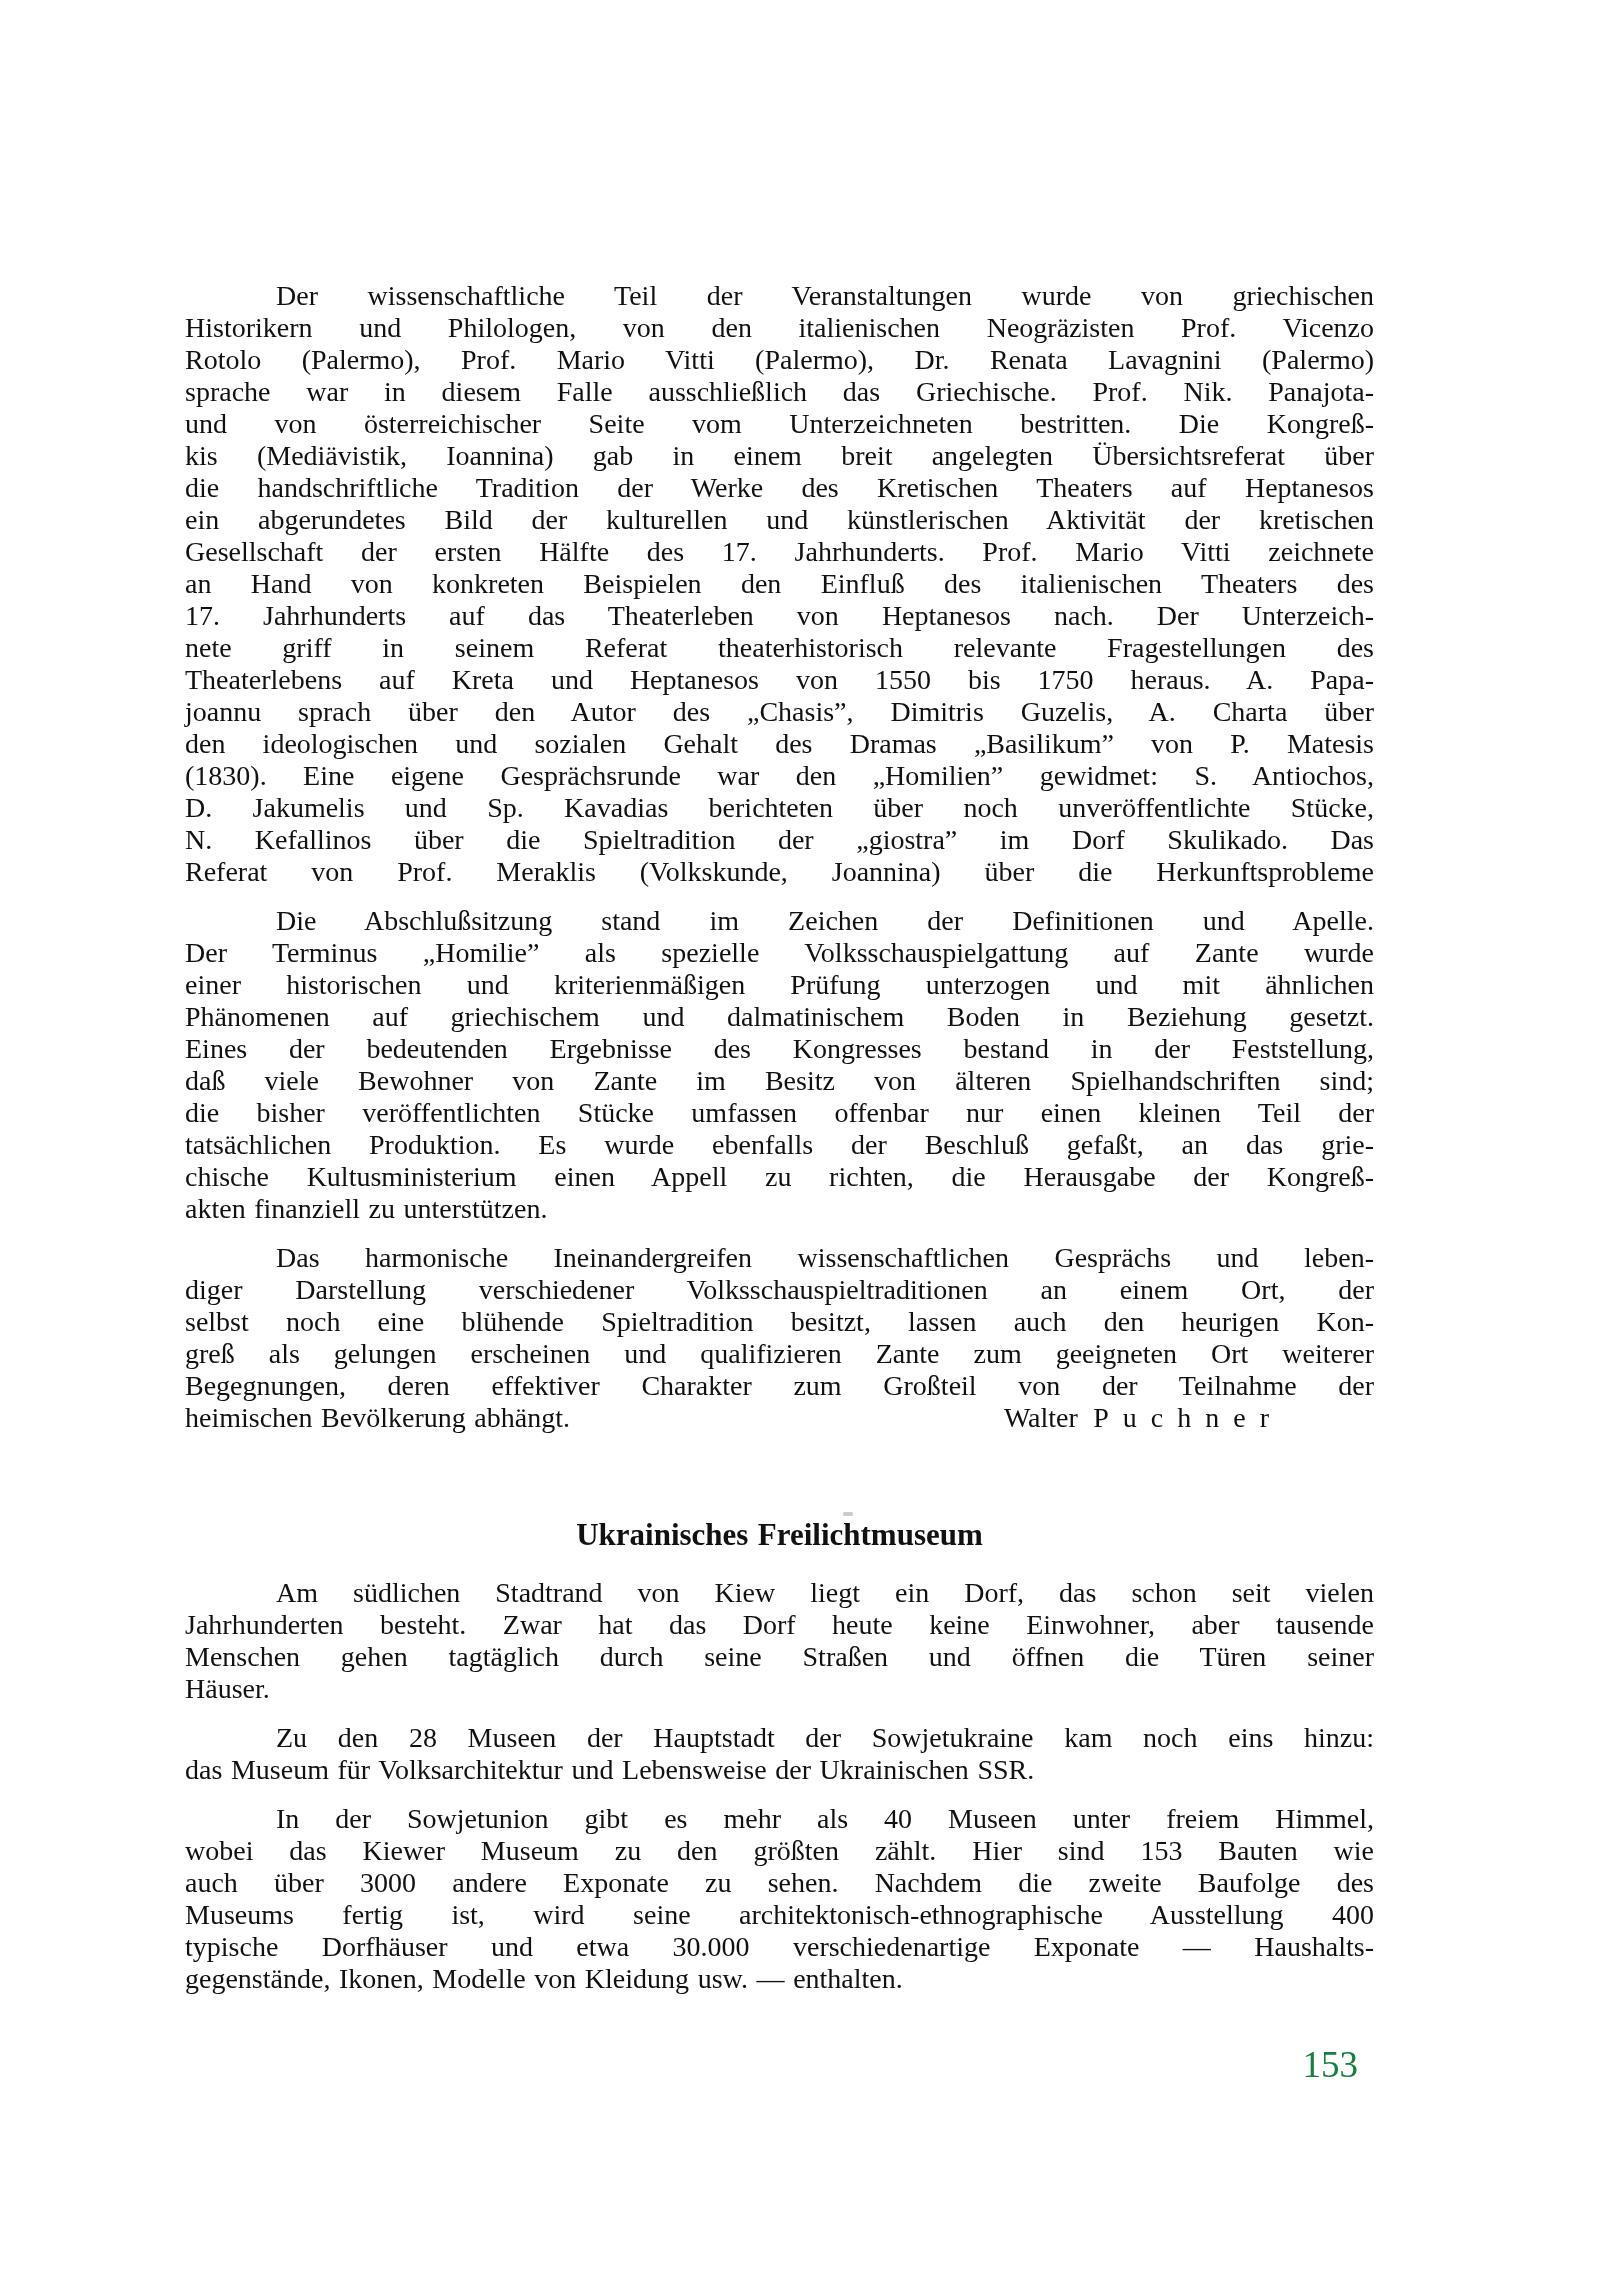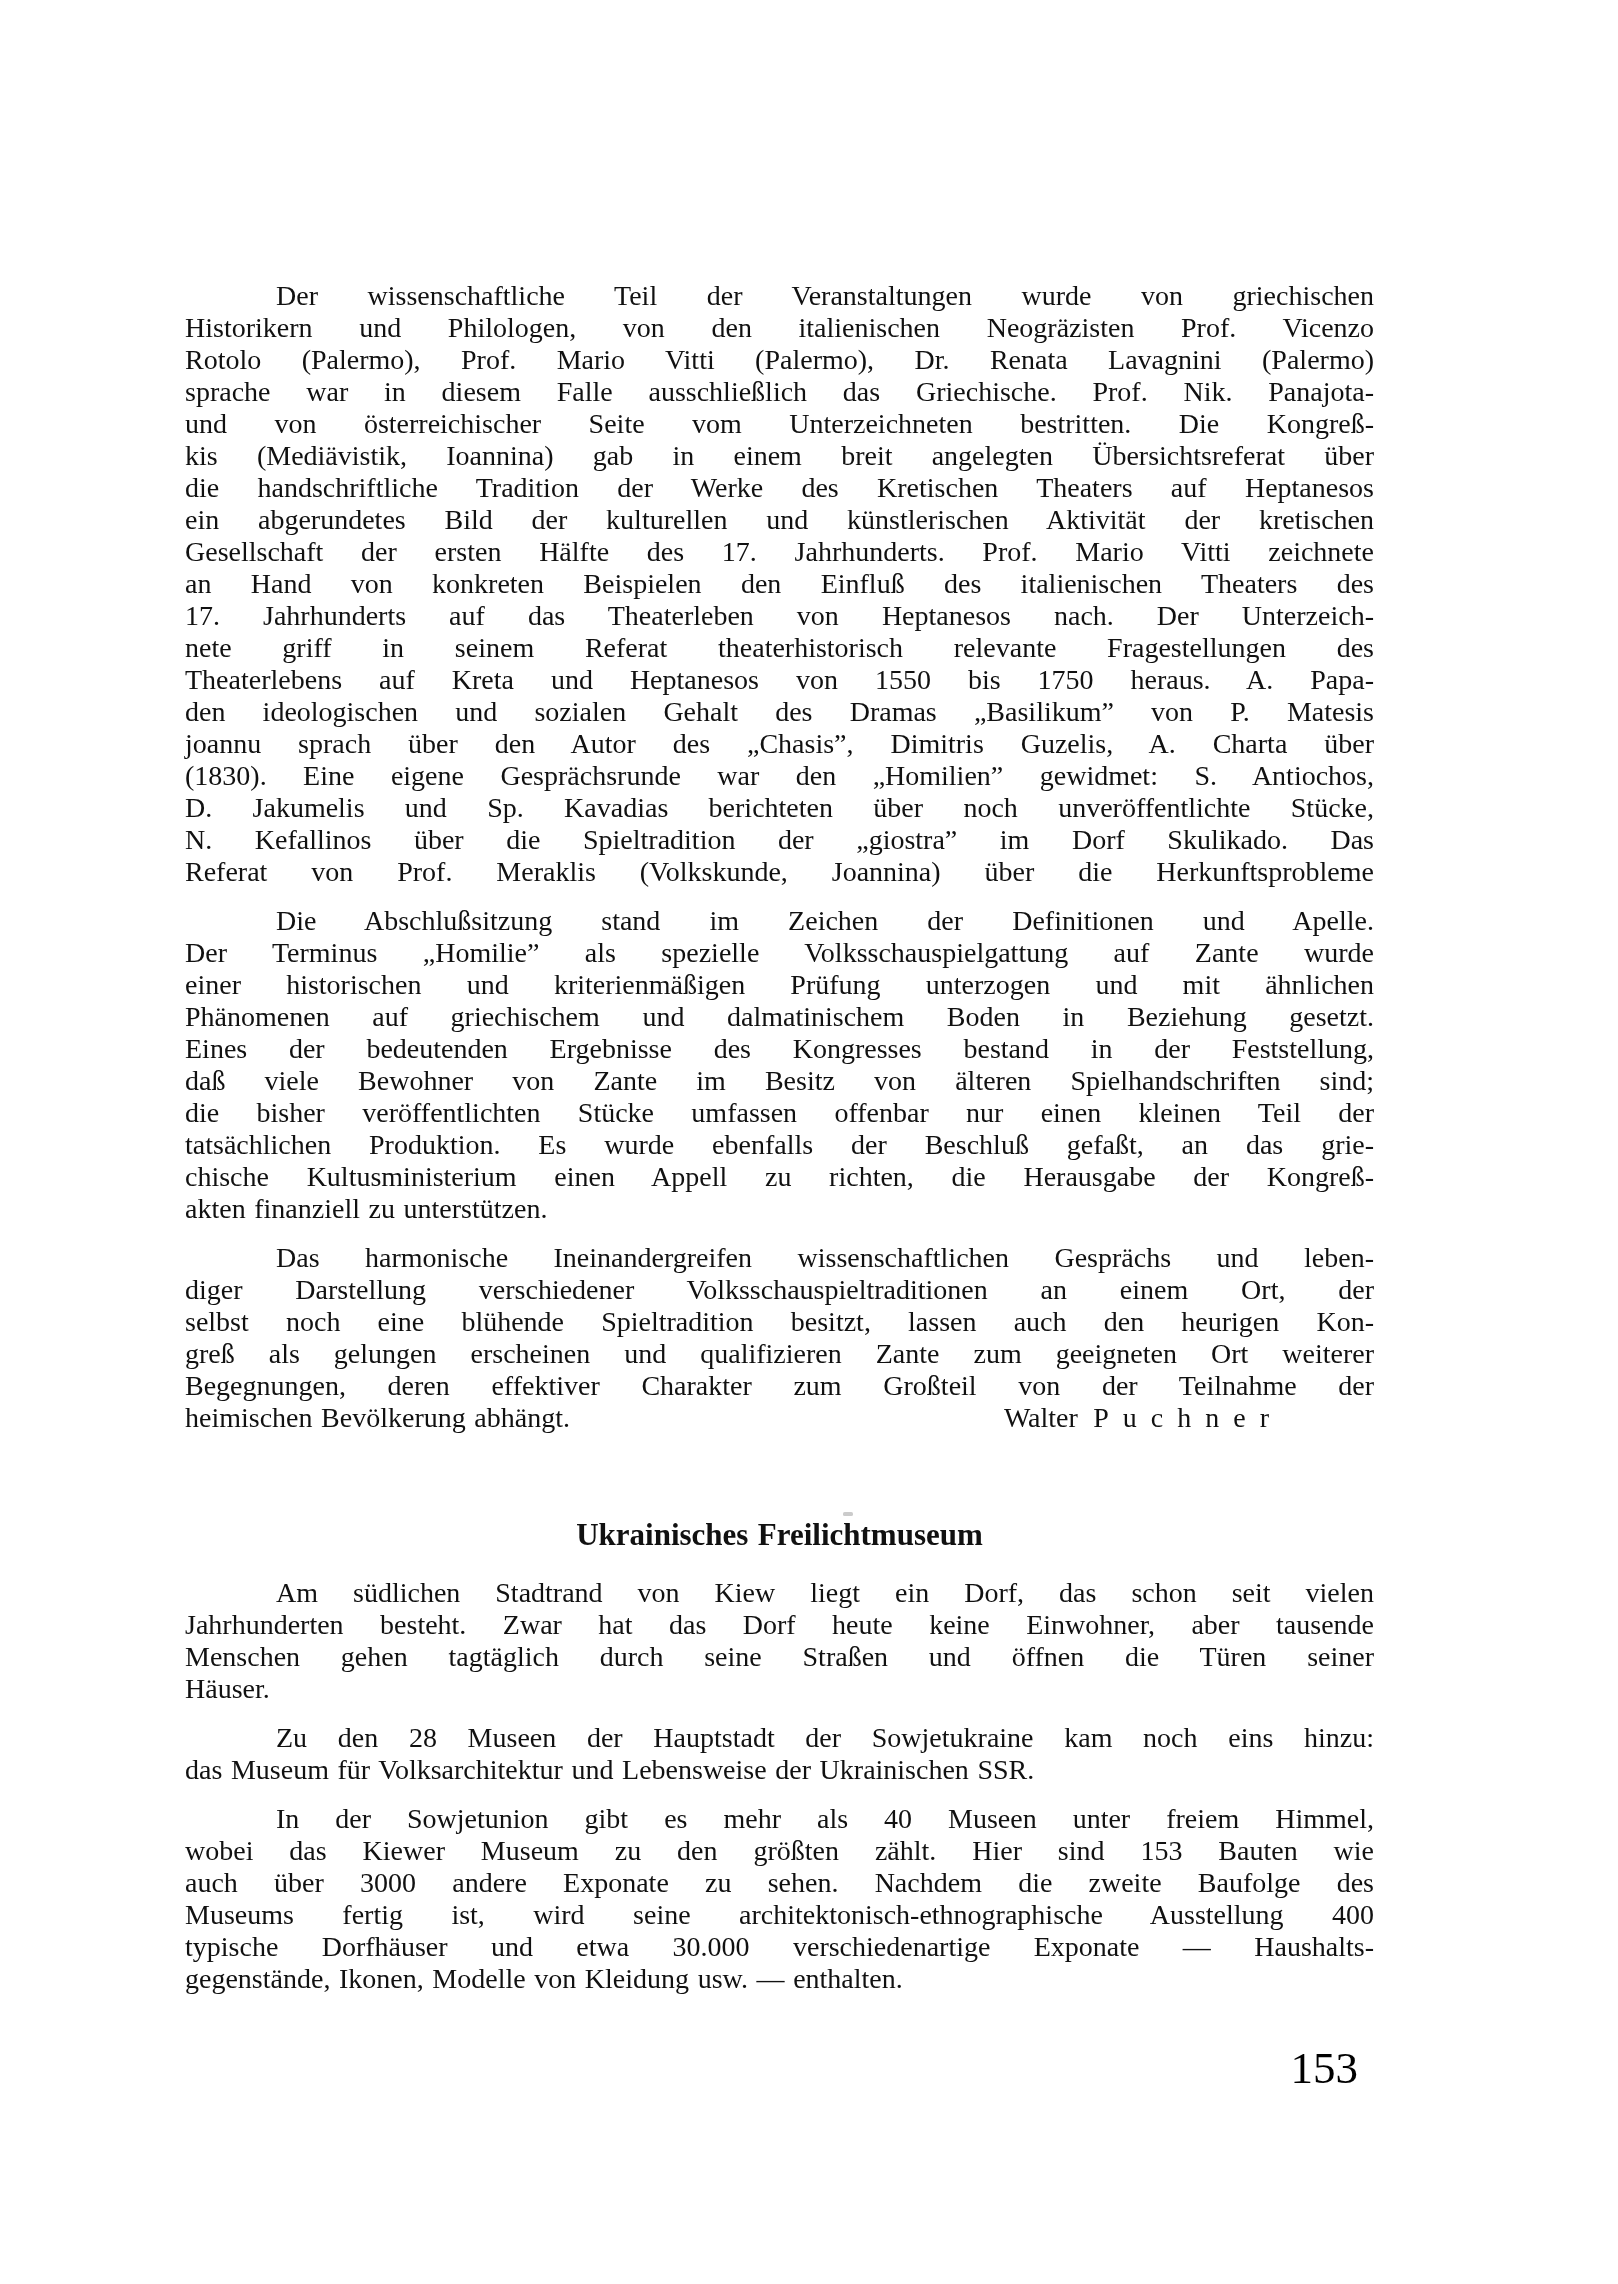--- a/index.html
+++ b/index.html
@@ -53,23 +53,23 @@
     text-align: center;
     font-size: 31px;
     font-weight: bold;
     line-height: 36px;
   }
 
   .pagenum {
     position: absolute;
     top: 2046px;
     right: 261px;
-    font-size: 45px;
+    font-size: 37px;
     line-height: 1;
-    color: #000000;
+    color: #15803d;
   }
 
   
   .speck {
     position: absolute;
     left: 843px;
     top: 1512px;
     width: 9.7px;
     height: 4px;
     background: #b5b5b5;
@@ -92,22 +92,22 @@
         <span class="line">sprache war in diesem Falle ausschließlich das Griechische. Prof. Nik. Panajota-</span>
         <span class="line">und von österreichischer Seite vom Unterzeichneten bestritten. Die Kongreß-</span>
         <span class="line">kis (Mediävistik, Ioannina) gab in einem breit angelegten Übersichtsreferat über</span>
         <span class="line">die handschriftliche Tradition der Werke des Kretischen Theaters auf Heptanesos</span>
         <span class="line">ein abgerundetes Bild der kulturellen und künstlerischen Aktivität der kretischen</span>
         <span class="line">Gesellschaft der ersten Hälfte des 17. Jahrhunderts. Prof. Mario Vitti zeichnete</span>
         <span class="line">an Hand von konkreten Beispielen den Einfluß des italienischen Theaters des</span>
         <span class="line">17. Jahrhunderts auf das Theaterleben von Heptanesos nach. Der Unterzeich-</span>
         <span class="line">nete griff in seinem Referat theaterhistorisch relevante Fragestellungen des</span>
         <span class="line">Theaterlebens auf Kreta und Heptanesos von 1550 bis 1750 heraus. A. Papa-</span>
+        <span class="line">joannu sprach über den Autor des „Chasis”, Dimitris Guzelis, A. Charta über</span>
         <span class="line">den ideologischen und sozialen Gehalt des Dramas „Basilikum” von P. Matesis</span>
-        <span class="line">joannu sprach über den Autor des „Chasis”, Dimitris Guzelis, A. Charta über</span>
         <span class="line">(1830). Eine eigene Gesprächsrunde war den „Homilien” gewidmet: S. Antiochos,</span>
         <span class="line">D. Jakumelis und Sp. Kavadias berichteten über noch unveröffentlichte Stücke,</span>
         <span class="line">N. Kefallinos über die Spieltradition der „giostra” im Dorf Skulikado. Das</span>
         <span class="line">Referat von Prof. Meraklis (Volkskunde, Joannina) über die Herkunftsprobleme</span>
       </p>
 
       <p class="para">
         <span class="line indent">Die Abschlußsitzung stand im Zeichen der Definitionen und Apelle.</span>
         <span class="line">Der Terminus „Homilie” als spezielle Volksschauspielgattung auf Zante wurde</span>
         <span class="line">einer historischen und kriterienmäßigen Prüfung unterzogen und mit ähnlichen</span>

